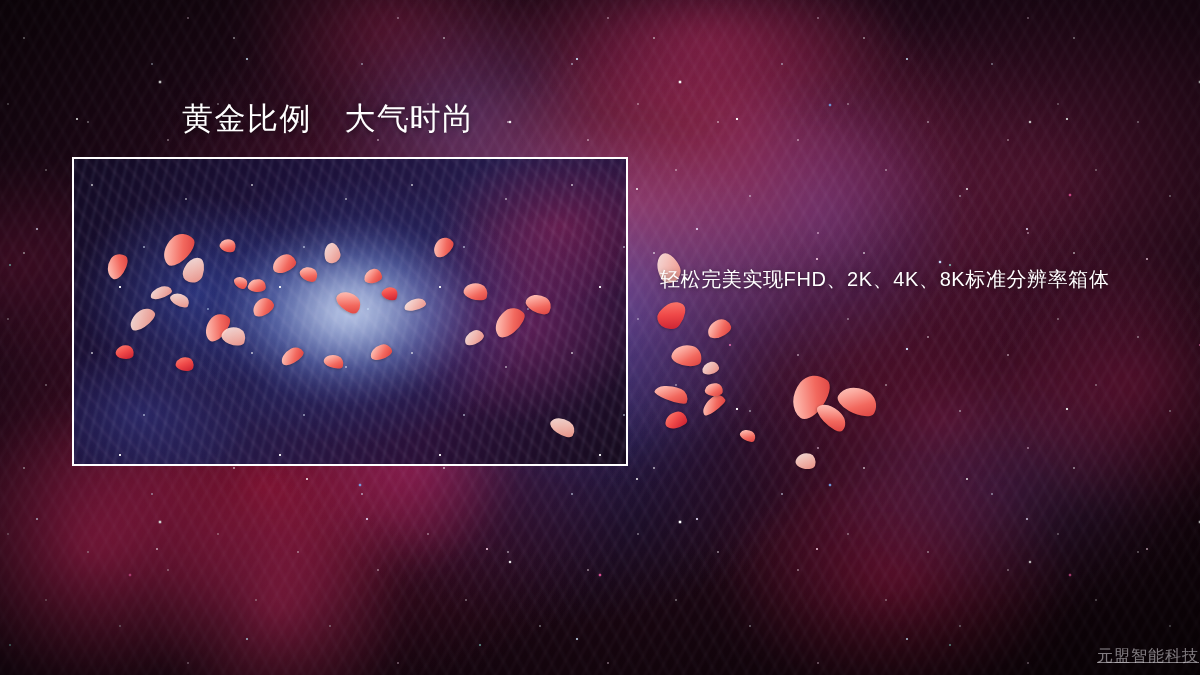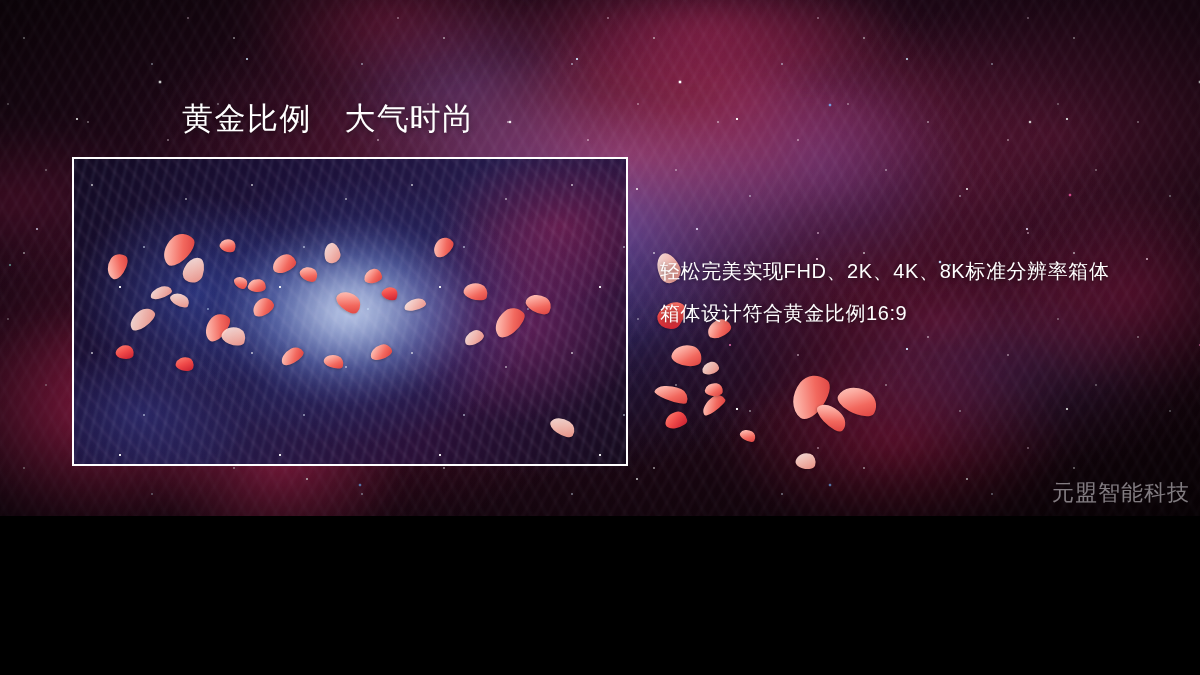--- a/index.html
+++ b/index.html
@@ -7,21 +7,21 @@
     padding: 0;
     background: #000;
   }
   body {
     font-family: "Liberation Sans", "DejaVu Sans", sans-serif;
   }
 
   #slide {
     position: relative;
     width: 1200px;
-    height: 516px;
+    height: 675px;
     overflow: hidden;
     background: #0a0308;
   }
 
   
   .space-base {
     position: absolute;
     inset: 0;
     background:
       radial-gradient(ellipse 55% 48% at 52% 30%, rgba(190,60,95,0.58) 0%, rgba(120,30,65,0.30) 45%, rgba(0,0,0,0) 75%),
@@ -213,40 +213,41 @@
     background: linear-gradient(140deg, #ff8a7a 0%, #ef4848 50%, #c2182c 100%);
   }
   .petal.thin {
     border-radius: 70% 30% 62% 38% / 80% 70% 30% 20%;
   }
 
   
   .body-copy {
     position: absolute;
     left: 660px;
-    top: 250px;
+    top: 258px;
     width: 520px;
   }
   .body-line {
     font-size: 20px;
     line-height: 42px;
     color: #ffffff;
     letter-spacing: 0.6px;
     white-space: nowrap;
     text-shadow: 0 1px 5px rgba(0,0,0,0.5);
   }
 
   
   .watermark {
     position: absolute;
-    right: 10px;
+    right: 1px;
     bottom: 8px;
-    font-size: 22px;
+    font-size: 16px;
     color: rgba(225,222,228,0.55);
     letter-spacing: 1px;
+    text-decoration: underline;
   }
 </style>
 </head>
 <body>
 
 <div id="slide">
 
   <div class="space-base"></div>
   <div class="neb neb-red-a"></div>
   <div class="neb neb-red-b"></div>
@@ -310,18 +311,17 @@
       <div class="petal" style="left:206px; top:190px; width:24px; height:14px; transform: rotate(-28deg);"></div>
       <div class="petal" style="left:250px; top:196px; width:20px; height:13px; transform: rotate(20deg);"></div>
       <div class="petal" style="left:296px; top:186px; width:22px; height:14px; transform: rotate(-16deg);"></div>
       <div class="petal pale" style="left:476px; top:260px; width:26px; height:16px; transform: rotate(34deg);"></div>
       <div class="petal" style="left:160px; top:118px; width:14px; height:11px; transform: rotate(44deg);"></div>
     </div>
   </div>
 
   <div class="body-copy">
     <div class="body-line">轻松完美实现FHD、2K、4K、8K标准分辨率箱体</div>
-    <div class="body-line">箱体设计符合黄金比例16:9</div>
   </div>
 
   <div class="watermark">元盟智能科技</div>
 
 </div>
 
 </body></html>

